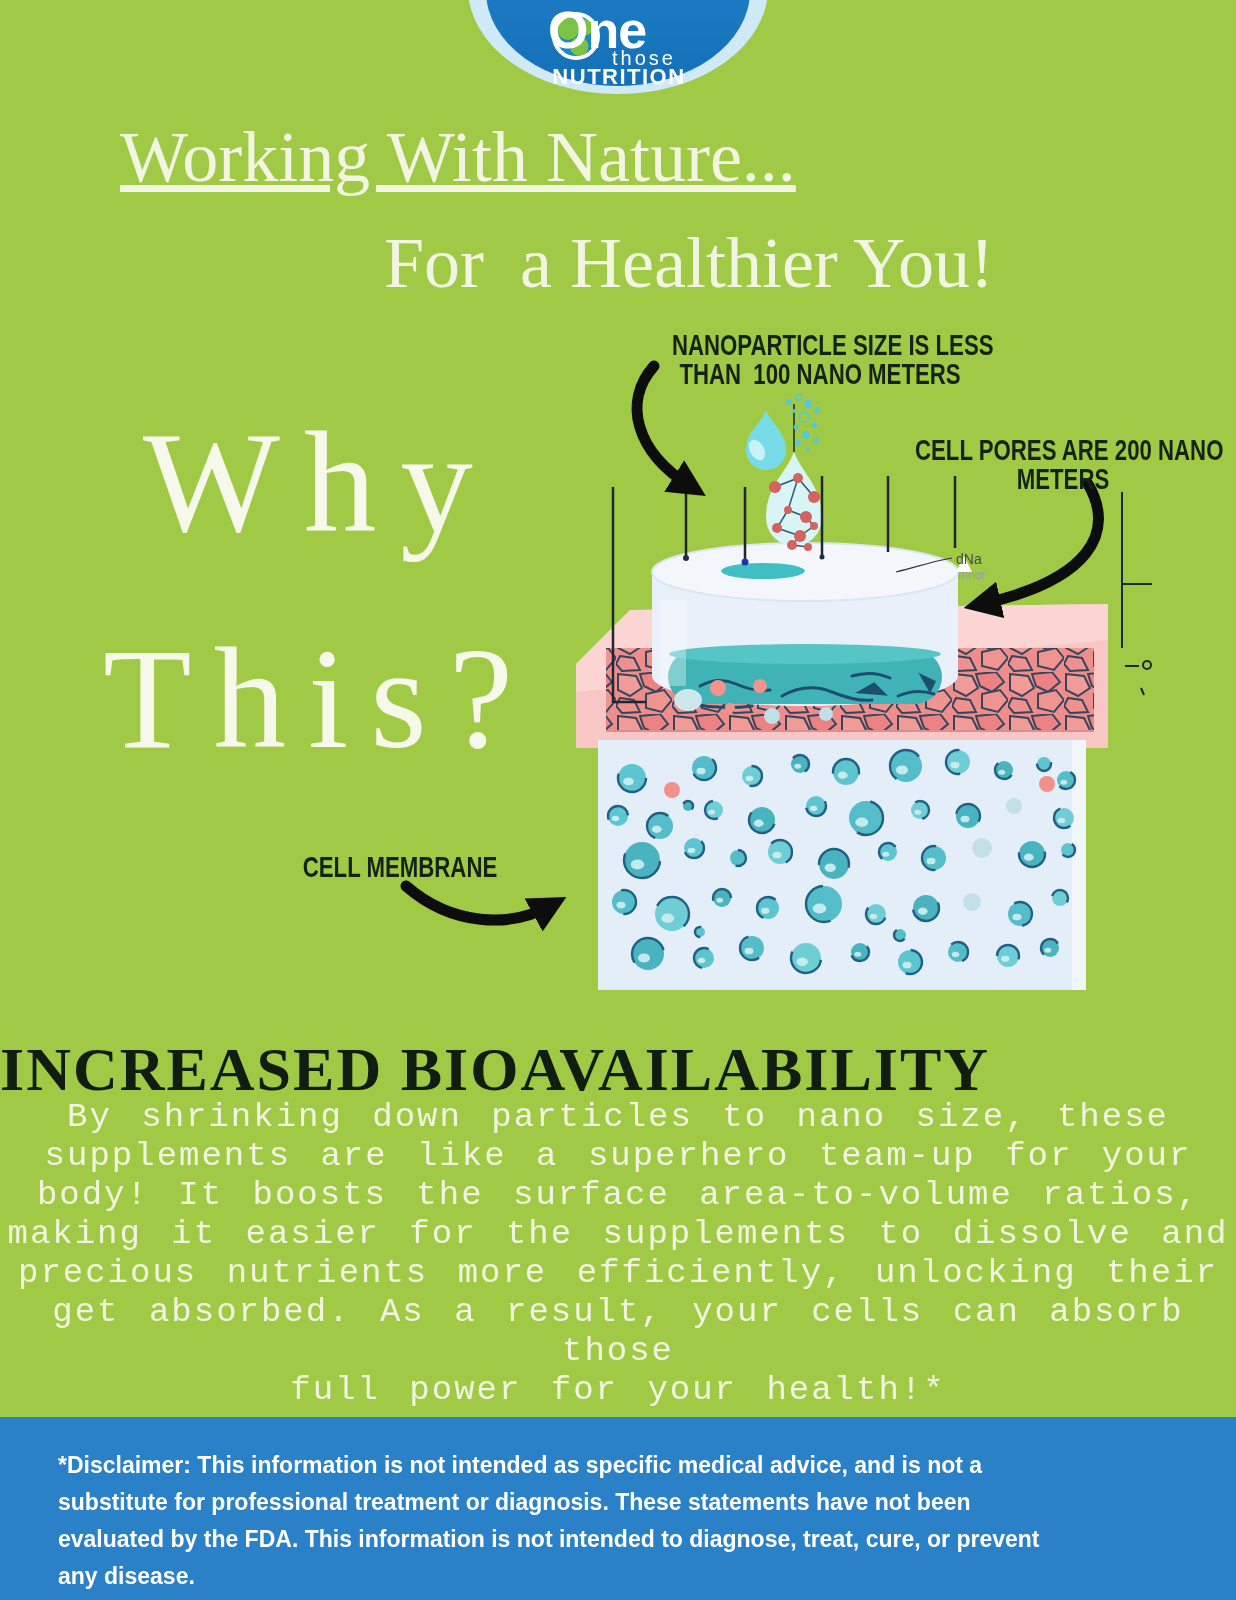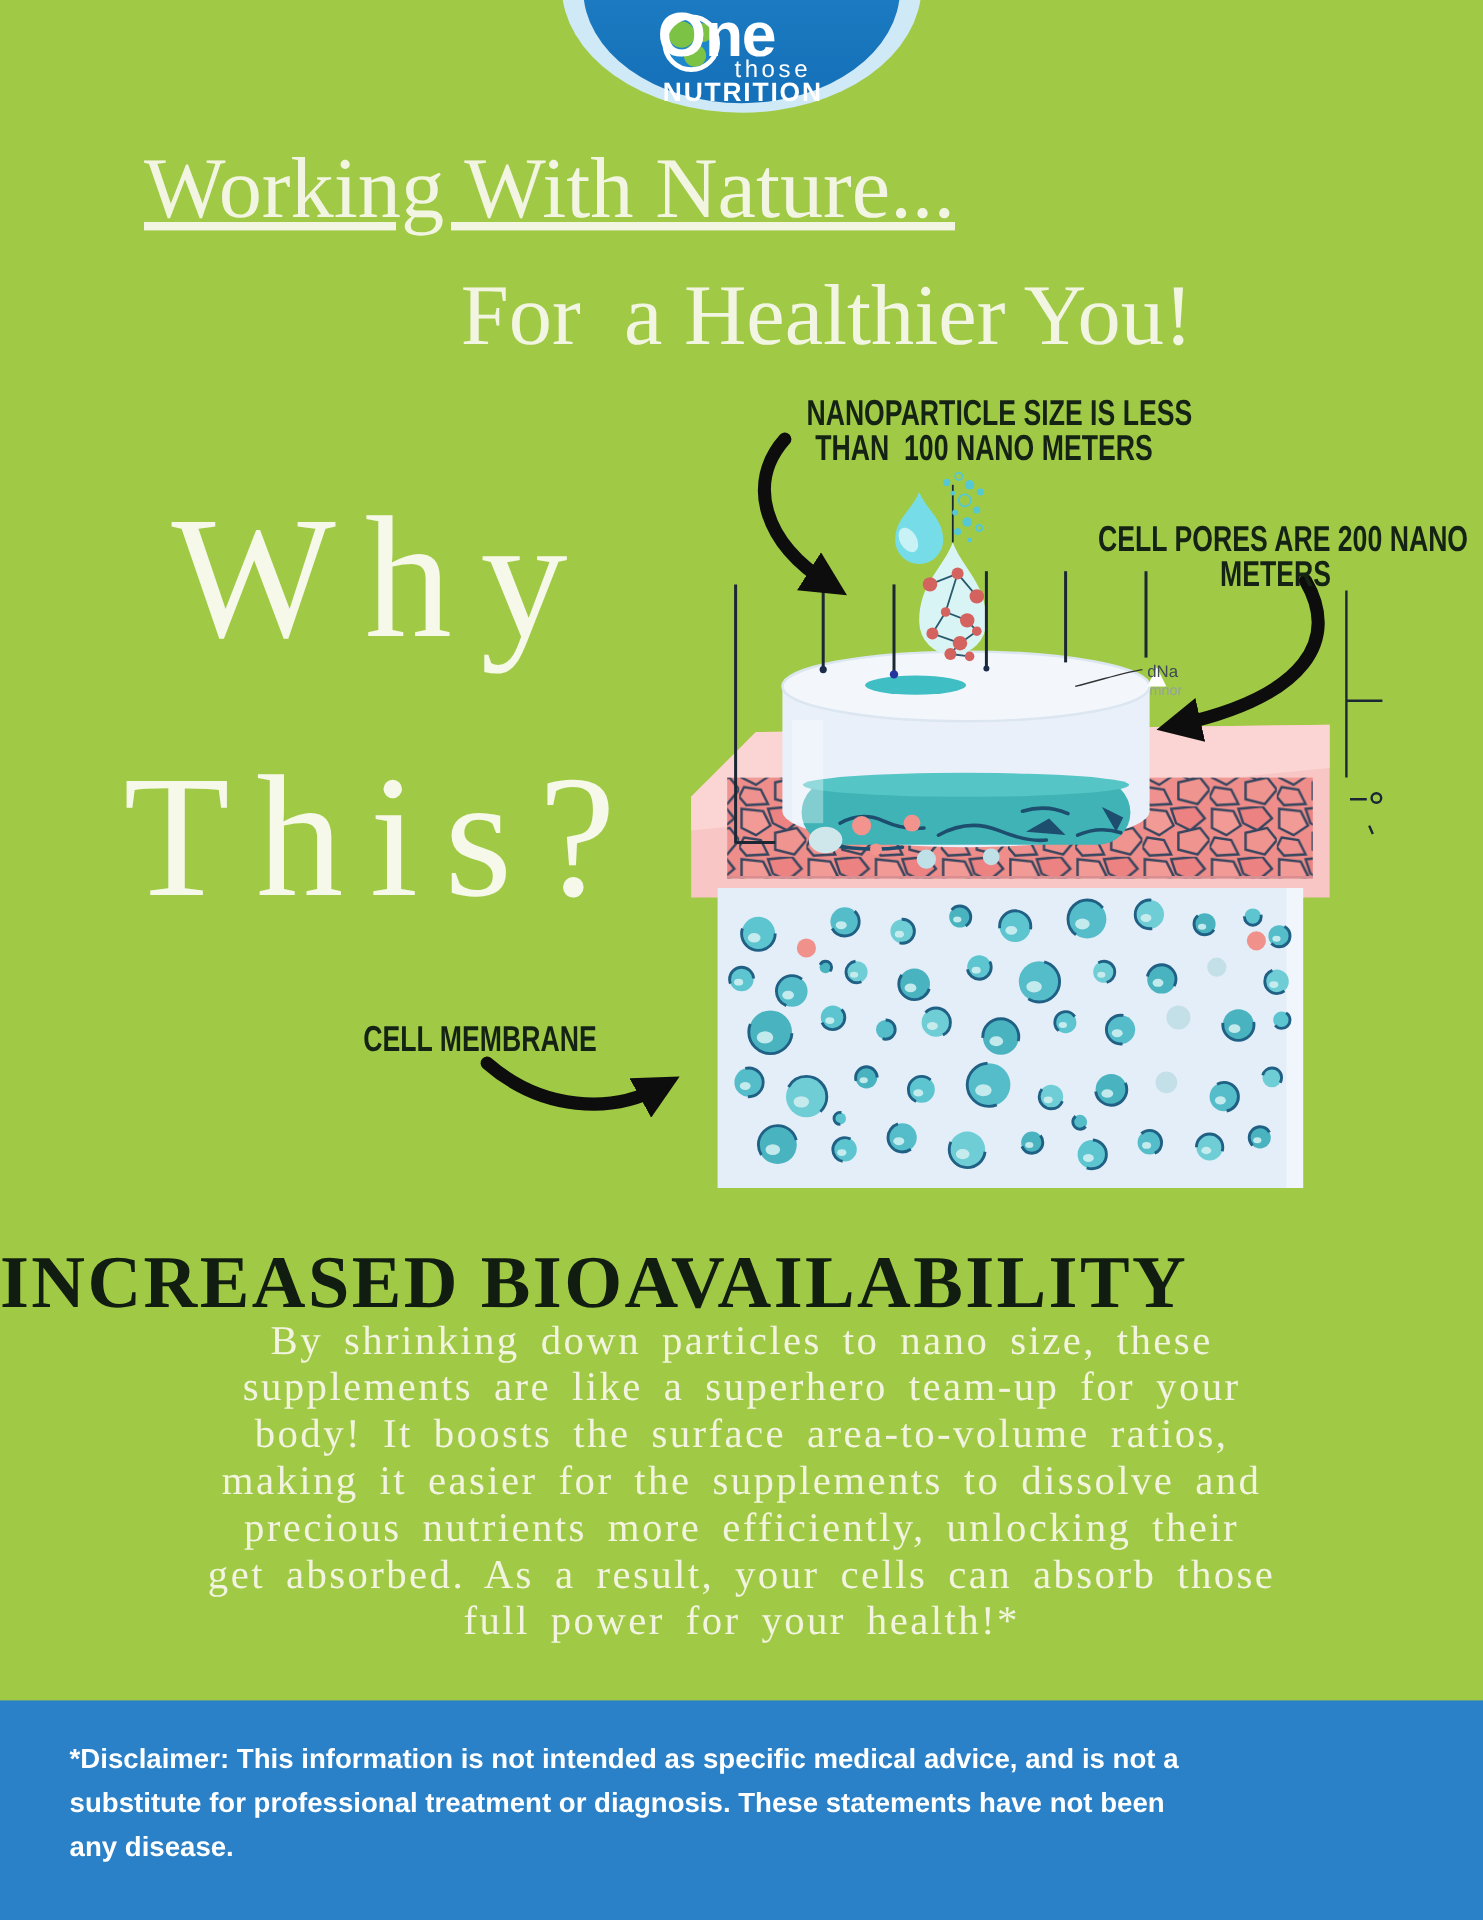--- a/index.html
+++ b/index.html
@@ -39,21 +39,21 @@
            color:#152315; font-size:30px; line-height:29px; text-align:center;
            transform:scaleX(.74); transform-origin:center top; }
   .dlabel div{ white-space:pre; }
   #label-nanoparticle{ left:620px; top:330px; width:400px; }
   #label-cellpores{ left:863px; top:435px; width:400px; }
   #label-membrane{ left:250px; top:852px; width:300px; }
   
   .bio-heading{ position:absolute; left:0; top:1034px; width:1236px; 
         font-size:62px; font-weight:bold; letter-spacing:2px; color:#101d10; }
   .bio-body{ position:absolute; left:0; top:1098px; width:1236px; text-align:center;
-        font-size:34px; line-height:39px; color:#f2f4e0; letter-spacing:2px; word-spacing:7px; }
+        font-size:34px; line-height:39px; color:#f2f4e0; letter-spacing:2px; word-spacing:7px;font-family:Liberation Mono, monospace; }
   
   .footer{ position:absolute; left:0; top:1417px; width:1236px; height:183px; background:#2b81c7; }
   .footer-text{ position:absolute; left:50%; transform:translateX(-50%); top:30px; width:1120px;
         text-align:left; font-family:"Liberation Sans",sans-serif; font-weight:bold;
         font-size:23px; line-height:37px; color:#ffffff; }
   
   .art{ position:absolute; left:0; top:0; width:1236px; height:1600px; }
 </style>
 </head>
 <body>
@@ -316,16 +316,17 @@
       <div>making it easier for the supplements to dissolve and</div>
       <div>precious nutrients more efficiently, unlocking their</div>
       <div>get absorbed. As a result, your cells can absorb those</div>
       <div>full power for your health!*</div>
     </div>
 
   <div class="footer">
     <div class="footer-text">
         <div>*Disclaimer: This information is not intended as specific medical advice, and is not a</div>
         <div>substitute for professional treatment or diagnosis. These statements have not been</div>
+        <div>evaluated by the FDA. This information is not intended to diagnose, treat, cure, or prevent</div>
         <div>any disease.</div>
       </div>
   </div>
 </div>
 
 </body></html>

